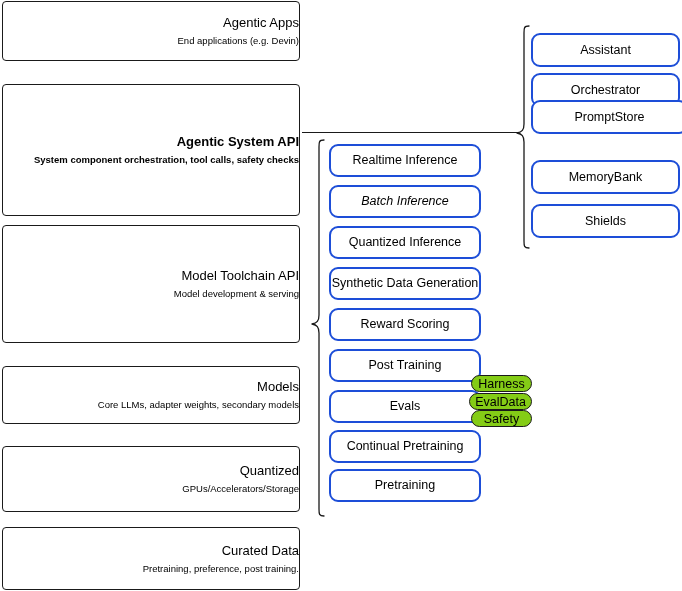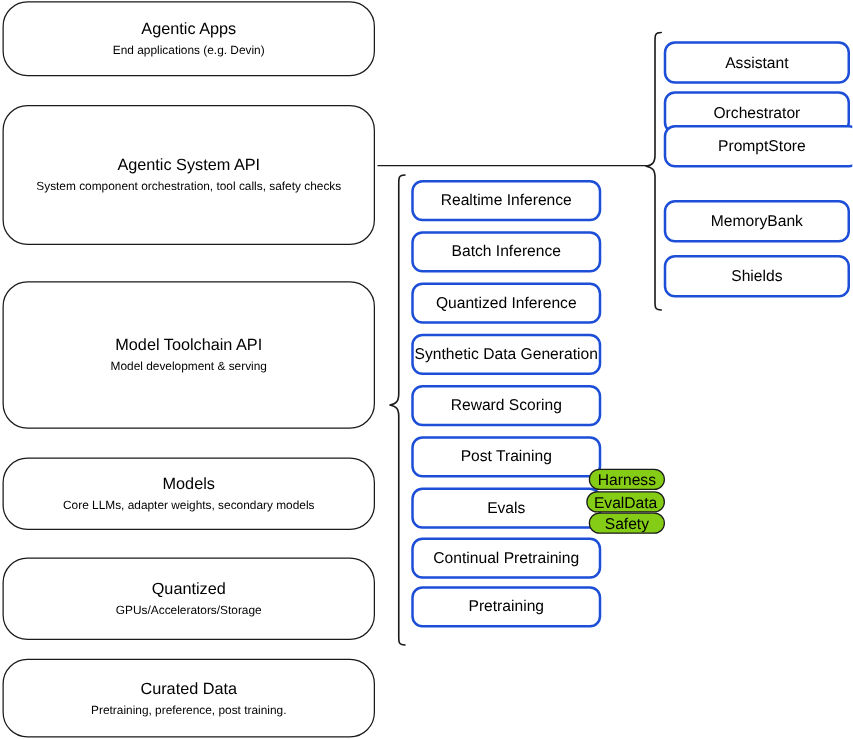--- a/index.html
+++ b/index.html
@@ -15,25 +15,25 @@
     position: relative;
     width: 682px;
     height: 591px;
     overflow: hidden;
     background: #ffffff;
   }
   .box {
     position: absolute;
     box-sizing: border-box;
     border: 1px solid #1a1a1a;
-    border-radius: 20px;
+    border-radius: 4px;
     background: #ffffff;
     display: flex;
     flex-direction: column;
-    align-items: center;
+    align-items: flex-end;
     justify-content: center;
     text-align: center;
   }
   .box .title {
     font-size: 13px;
     line-height: 16px;
     color: #000000;
   }
   .box .subtitle {
     font-size: 9.5px;
@@ -79,21 +79,21 @@
 </head>
 <body>
 
 <div id="canvas">
 
   <div class="box stack-box" style="left:2px; top:1px; width:298px; height:60px;">
     <div class="title">Agentic Apps</div>
     <div class="subtitle">End applications (e.g. Devin)</div>
   </div>
 
-  <div class="box stack-box" style="left:2px; top:84px; width:298px; height:112px;">
+  <div class="box stack-box" style="left:2px; top:84px; width:298px; height:132px;font-weight:bold;">
     <div class="title">Agentic System API</div>
     <div class="subtitle">System component orchestration, tool calls, safety checks</div>
   </div>
 
   <div class="box stack-box" style="left:2px; top:225px; width:298px; height:118px;">
     <div class="title">Model Toolchain API</div>
     <div class="subtitle">Model development &amp; serving</div>
   </div>
 
   <div class="box stack-box" style="left:2px; top:366px; width:298px; height:58px;">
@@ -133,21 +133,21 @@
   <div class="chip" style="left:531px; top:160px; width:149px; height:34px;">
     <span>MemoryBank</span>
   </div>
   <div class="chip" style="left:531px; top:204px; width:149px; height:34px;">
     <span>Shields</span>
   </div>
 
   <div class="chip" style="left:329px; top:144px; width:152px; height:33px;">
     <span>Realtime Inference</span>
   </div>
-  <div class="chip" style="left:329px; top:185px; width:152px; height:33px;">
+  <div class="chip" style="left:329px; top:185px; width:152px; height:33px;font-style:italic;">
     <span>Batch Inference</span>
   </div>
   <div class="chip" style="left:329px; top:226px; width:152px; height:33px;">
     <span>Quantized Inference</span>
   </div>
   <div class="chip" style="left:329px; top:308px; width:152px; height:33px;">
     <span>Reward Scoring</span>
   </div>
   <div class="chip" style="left:329px; top:267px; width:152px; height:33px;">
     <span>Synthetic Data Generation</span>

